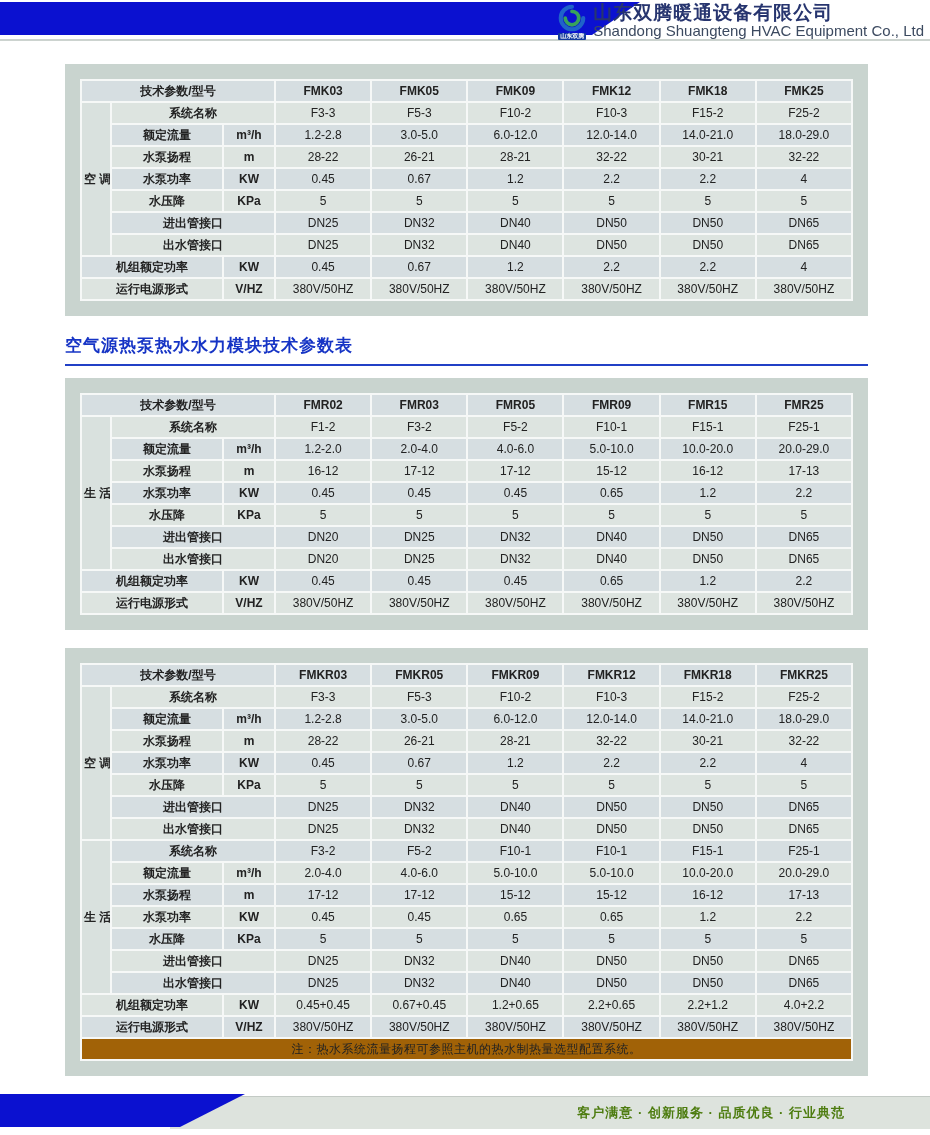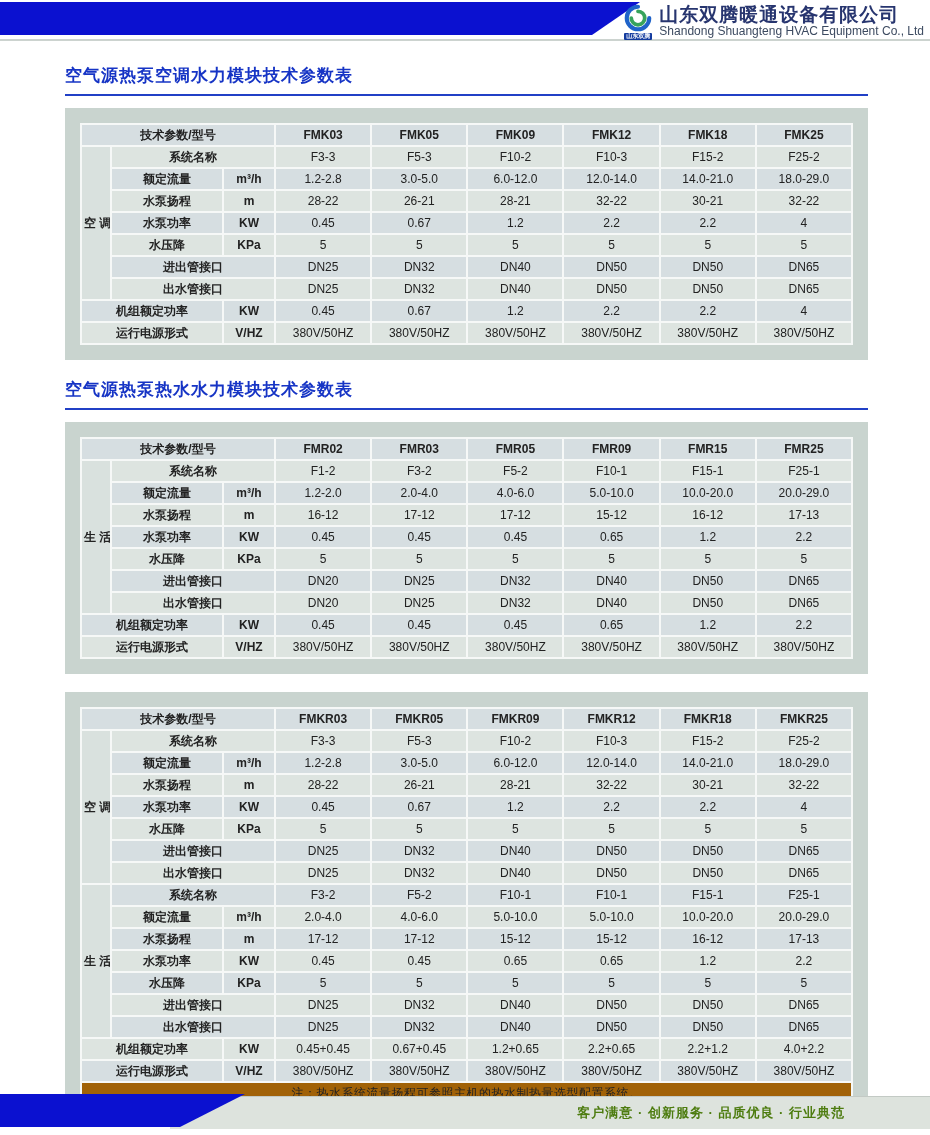--- a/index.html
+++ b/index.html
@@ -19,21 +19,21 @@
   .top-rule{position:absolute;top:39px;left:0;width:930px;height:2px;background:#ccd3cf;}
   .brand{position:absolute;top:2px;right:6px;height:38px;display:flex;align-items:center;gap:3px;}
   .brand-logo{width:36px;display:flex;flex-direction:column;align-items:center;}
   .brand-logo svg{width:30px;height:30px;display:block;}
   .logo-caption{
     font-size:6px;font-weight:bold;color:#ffffff;background:#123a9e;
     padding:0 2px;line-height:7px;white-space:nowrap;border-radius:1px;
   }
   .brand-names{display:flex;flex-direction:column;line-height:1.05;}
   .brand-cn{font-size:19px;font-weight:bold;color:#27356f;letter-spacing:1px;}
-  .brand-en{font-size:12px;color:#3c4a60;}
+  .brand-en{font-size:15px;color:#3c4a60;}
   
   .content{position:absolute;top:44px;left:65px;width:803px;}
   .section{margin-top:18px;}
   .section:first-child{margin-top:20px;}
   .sec-title{
     font-size:17px;font-weight:bold;color:#1634c5;letter-spacing:1px;
     padding-bottom:7px;border-bottom:2px solid #2140c6;margin:0 0 12px 0;
   }
   
   .tbl-wrap{background:#c9d4cf;padding:15px;}
@@ -97,21 +97,20 @@
     <div class="brand-names">
       <span class="brand-cn">山东双腾暖通设备有限公司</span>
       <span class="brand-en">Shandong Shuangteng HVAC Equipment Co., Ltd</span>
     </div>
   </div>
 </div>
 
 <div class="content">
 
   <div class="section">
-    <h2 class="sec-title">空气源热泵空调水力模块技术参数表</h2>
     <div class="tbl-wrap">
         <table class="spec">
           <colgroup>
             <col class="col-group">
             <col class="col-param">
             <col class="col-unit">
             <col class="col-data">
             <col class="col-data">
             <col class="col-data">
             <col class="col-data">

